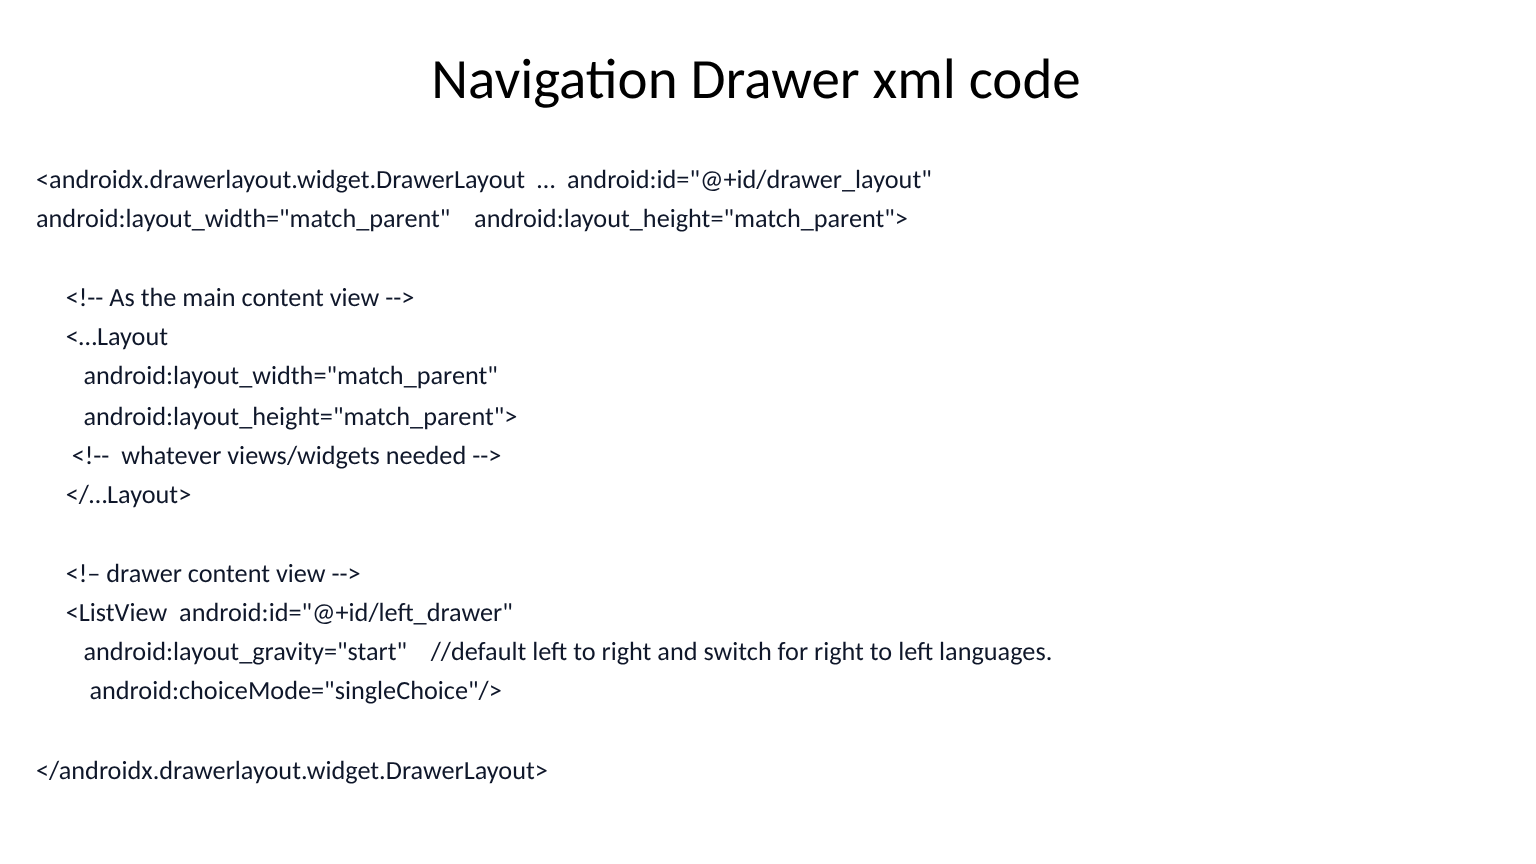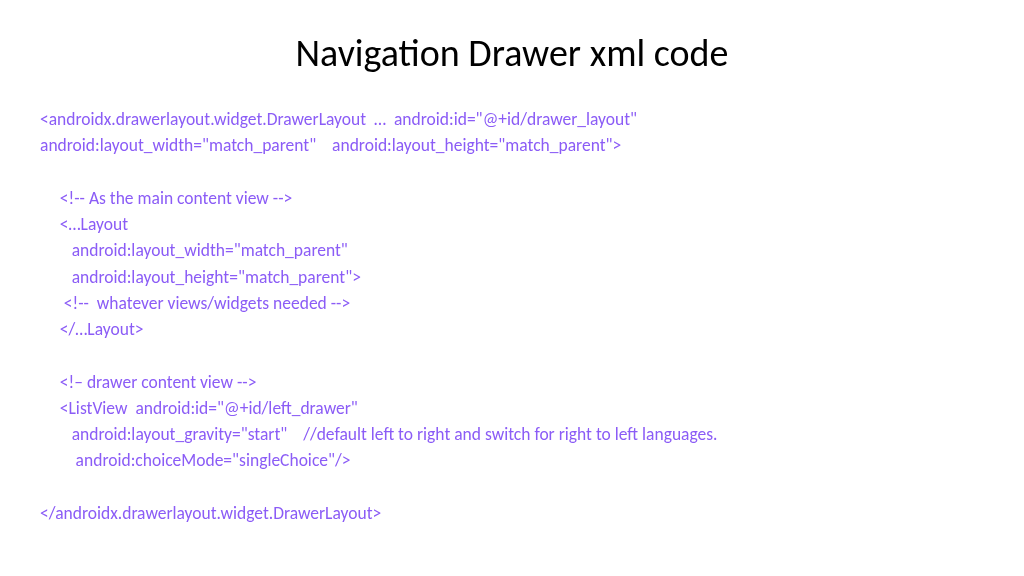--- a/index.html
+++ b/index.html
@@ -6,33 +6,33 @@
     body {
       width: 1024px;
       height: 576px;
       background: #ffffff;
       font-family: Calibri, 'Segoe UI', Arial, sans-serif;
       overflow: hidden;
     }
     .slide {
       width: 100%;
       height: 100%;
-      padding: 30px 40px 40px 40px;
+      padding: 30px 40px 40px 24px;
       border-radius: 26px;
     }
     .title {
       text-align: center;
       font-size: 38px;
       font-weight: 400;
       color: #000000;
       margin-bottom: 30px;
     }
     .code-block {
       font-size: 17.5px;
-      color: #8b5cf6;
+      color: #0f172a;
       line-height: 1.5;
       white-space: pre-wrap;
       font-family: Calibri, 'Segoe UI', Arial, sans-serif;
     }
   </style>
 </head>
 <body>
 
 <div class="slide">
   <h1 class="title">Navigation Drawer xml code</h1>

